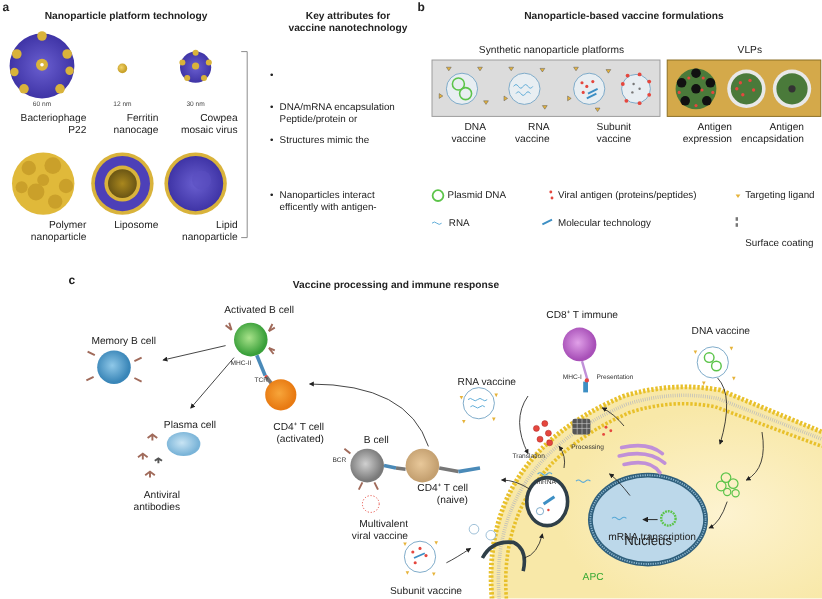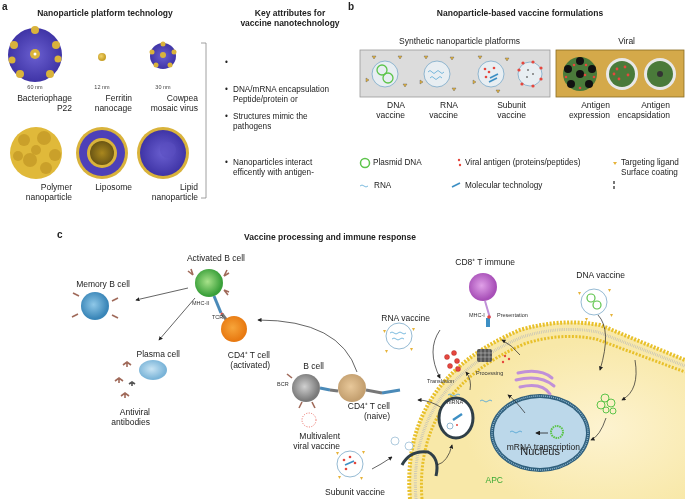--- a/index.html
+++ b/index.html
@@ -115,32 +115,31 @@
     <span class="b">•</span>
   </div>
 <div class="attr" style="top:85px;">
     <span class="b">•</span>
     <span class="t">DNA/mRNA encapsulation</span>
     <span class="t">Peptide/protein or</span>
   </div>
 <div class="attr" style="top:112px;">
     <span class="b">•</span>
     <span class="t">Structures mimic the</span>
-    <span class="t">pathogens</span>
   </div>
 <div class="attr" style="top:158px;">
     <span class="b">•</span>
     <span class="t">Nanoparticles interact</span>
     <span class="t">efficently with antigen-</span>
   </div>
 
 <div class="panel-letter" style="left:348px;top:1px;">b</div>
 <div class="title" style="left:420px;top:8px;width:200px;">Nanoparticle-based vaccine formulations</div>
 <div class="lbl" style="left:390px;top:36px;width:130px;font-size:8.5px;">Synthetic nanoparticle platforms</div>
-<div class="lbl" style="left:595px;top:36px;width:40px;font-size:8.5px;">Viral</div>
+<div class="lbl" style="left:595px;top:36px;width:40px;font-size:8.5px;">VLPs</div>
 
 <svg width="685" height="499">
   <rect x="360" y="50" width="190" height="47" fill="#dcdcdc" stroke="#999" stroke-width="0.8"></rect>
   <rect x="556" y="50" width="128" height="47" fill="#d4a94a" stroke="#8a6d22" stroke-width="0.8"></rect>
   <g id="np-template">
   </g>
 
   <g>
     <circle cx="385" cy="74" r="13" fill="#e8eef2" stroke="#7aa8c8" stroke-width="0.8"></circle>
     <circle cx="382" cy="70" r="5" fill="none" stroke="#5cc44a" stroke-width="1.3"></circle>
@@ -253,21 +252,21 @@
 <div class="lbl" style="left:418px;top:100px;width:40px;"><span>RNA</span><br><span>vaccine</span></div>
 <div class="lbl" style="left:476px;top:100px;width:50px;"><span>Subunit</span><br><span>vaccine</span></div>
 <div class="lbl" style="left:550px;top:100px;width:60px;"><span>Antigen</span><br><span>expression</span></div>
 <div class="lbl" style="left:610px;top:100px;width:60px;"><span>Antigen</span><br><span>encapsidation</span></div>
 
 <div class="leg" style="left:373px;top:158px;">Plasmid DNA</div>
 <div class="leg" style="left:465px;top:158px;">Viral antigen (proteins/peptides)</div>
 <div class="leg" style="left:621px;top:158px;">Targeting ligand</div>
 <div class="leg" style="left:374px;top:181px;">RNA</div>
 <div class="leg" style="left:465px;top:181px;">Molecular technology</div>
-<div class="leg" style="left:621px;top:168px;">Surface coating</div>
+<div class="leg" style="left:621px;top:198px;">Surface coating</div>
 
 <div class="panel-letter" style="left:57px;top:229px;">c</div>
 <div class="title" style="left:230px;top:232px;width:200px;">Vaccine processing and immune response</div>
 
 <svg width="685" height="499">
   <defs>
     <radialGradient id="green" cx="45%" cy="45%">
         <stop offset="0" stop-color="#a8e28a"></stop>
         <stop offset="1" stop-color="#3aa03a"></stop>
       </radialGradient>

